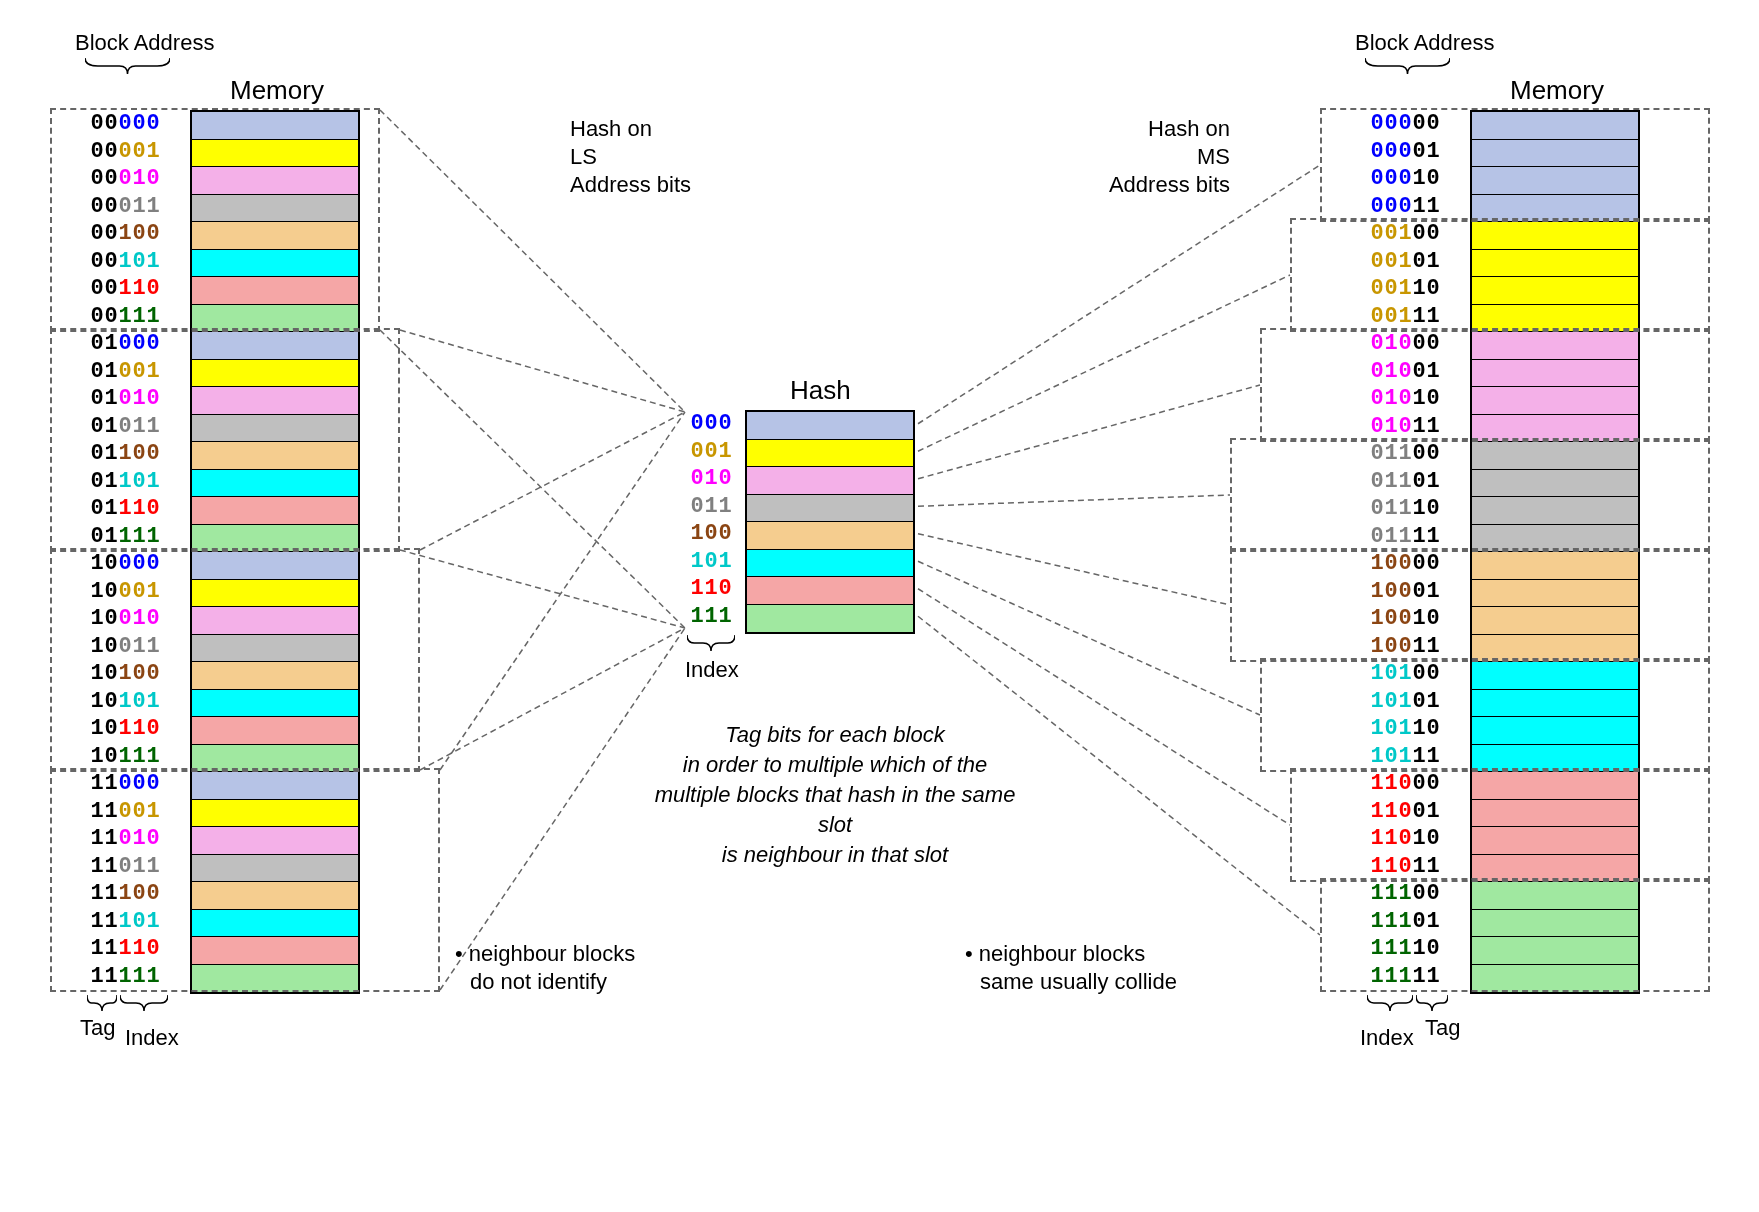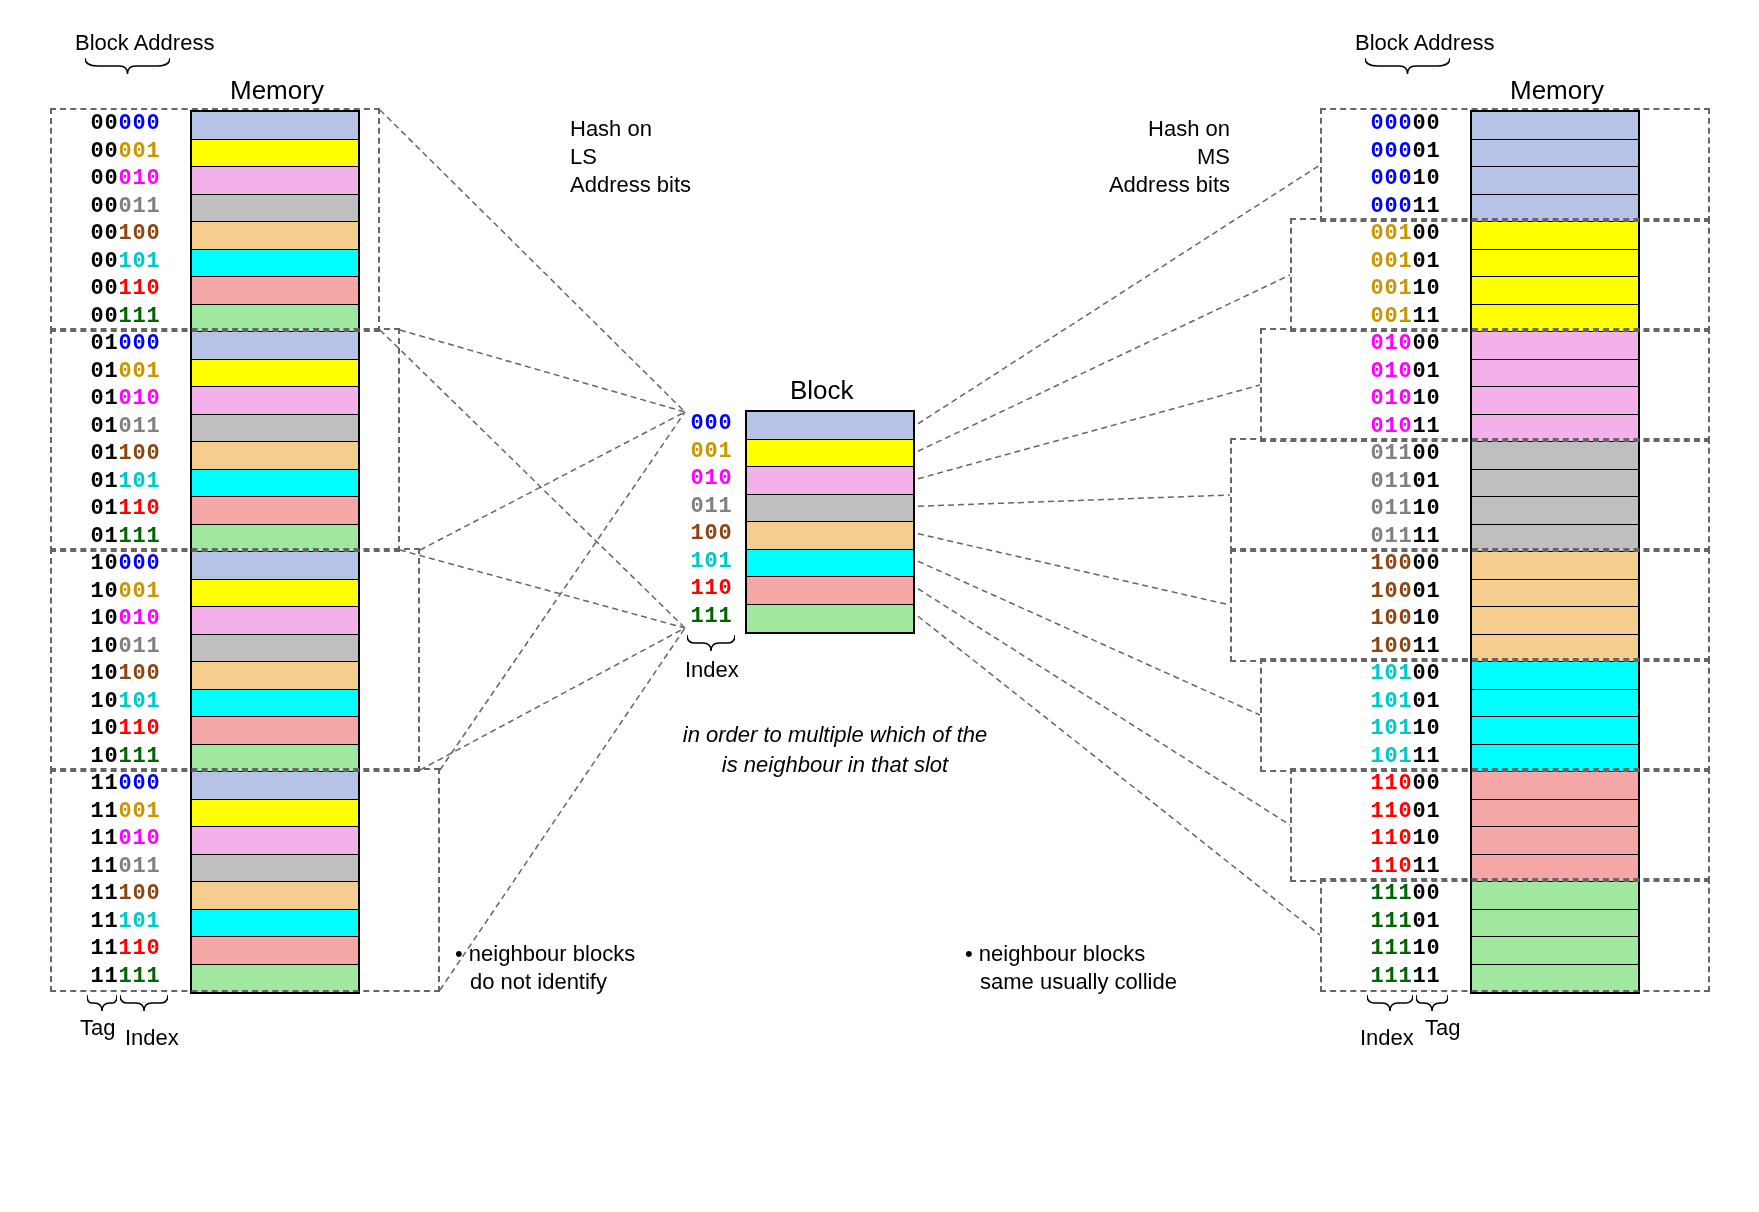--- a/index.html
+++ b/index.html
@@ -587,21 +587,21 @@
     <div class="dash-box" style="left: 1270px; top: 748px; width: 420px; height: 114px;"></div>
     <div class="dash-box" style="left: 1300px; top: 858px; width: 390px; height: 114px;"></div>
     <svg class="brace" style="left:1347px;top:975px;width:46px;height:20px;">
       <path d="M0,0 Q0,8 6.8999999999999995,8 L15,8 Q23,8 23,16 Q23,8 31,8 L39.1,8 Q46,8 46,0" fill="none" stroke="#000" stroke-width="1.5"></path>
     </svg>
     <svg class="brace" style="left:1396px;top:975px;width:32px;height:20px;">
       <path d="M0,0 Q0,8 4.8,8 L8,8 Q16,8 16,16 Q16,8 24,8 L27.2,8 Q32,8 32,0" fill="none" stroke="#000" stroke-width="1.5"></path>
     </svg>
     <div class="tag-index-label" style="left: 1340px; top: 1005px;">Index</div>
     <div class="tag-index-label" style="left: 1405px; top: 995px;">Tag</div>
-    <div class="cache-label" style="left: 770px; top: 355px;">Block</div>
+    <div class="cache-label" style="left: 770px; top: 355px;">Hash</div>
     <div class="cache-addr-col" style="left: 670px; top: 390px;">
       <div class="addr-row">
         <span class="bit" style="color: rgb(0, 0, 255);">0</span>
         <span class="bit" style="color: rgb(0, 0, 255);">0</span>
         <span class="bit" style="color: rgb(0, 0, 255);">0</span>
       </div>
       <div class="addr-row">
         <span class="bit" style="color: rgb(200, 150, 0);">0</span>
         <span class="bit" style="color: rgb(200, 150, 0);">0</span>
         <span class="bit" style="color: rgb(200, 150, 0);">1</span>
@@ -655,21 +655,23 @@
       <div>Hash on</div>
       <div>LS</div>
       <div>Address bits</div>
     </div>
     <div class="text-block" style="left: 1040px; top: 95px; text-align: right; width: 170px;">
       <div>Hash on</div>
       <div>MS</div>
       <div>Address bits</div>
     </div>
     <div class="italic-block" style="left: 615px; top: 700px; width: 400px;">
+      <div>Tag bits for each block</div>
       <div>in order to multiple which of the</div>
+      <div>multiple blocks that hash in the same slot</div>
       <div>is neighbour in that slot</div>
     </div>
     <div class="bullet-text" style="left: 435px; top: 920px;">
       <div>• neighbour blocks</div>
       <div style="margin-left:15px">do not identify</div>
     </div>
     <div class="bullet-text" style="left: 945px; top: 920px;">
       <div>• neighbour blocks</div>
       <div style="margin-left:15px">same usually collide</div>
     </div>

